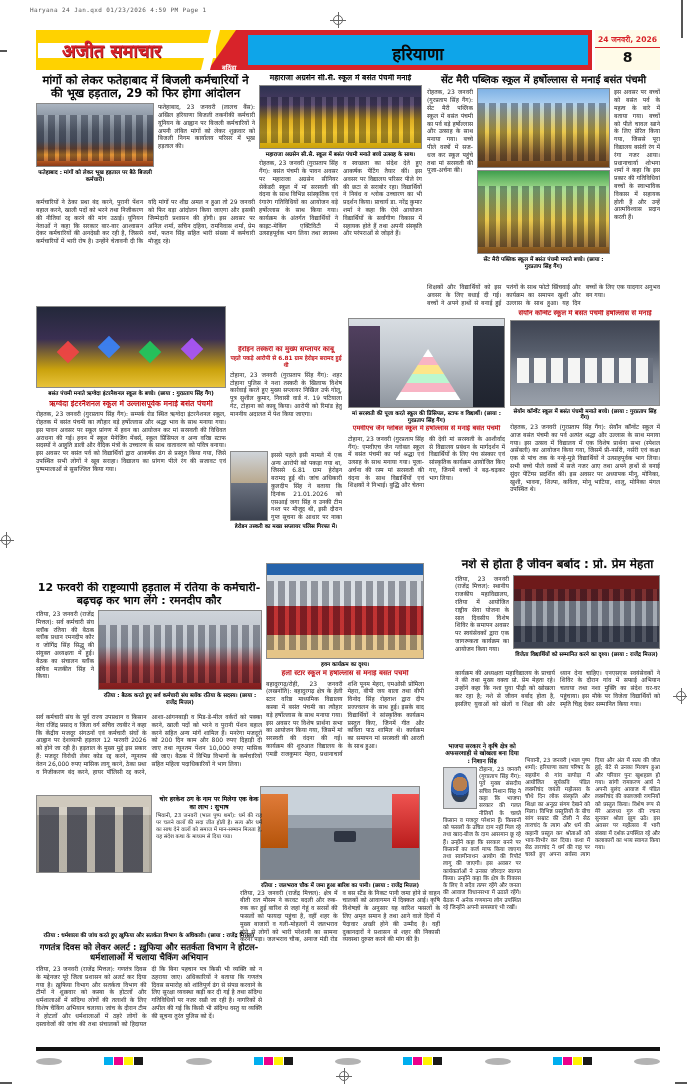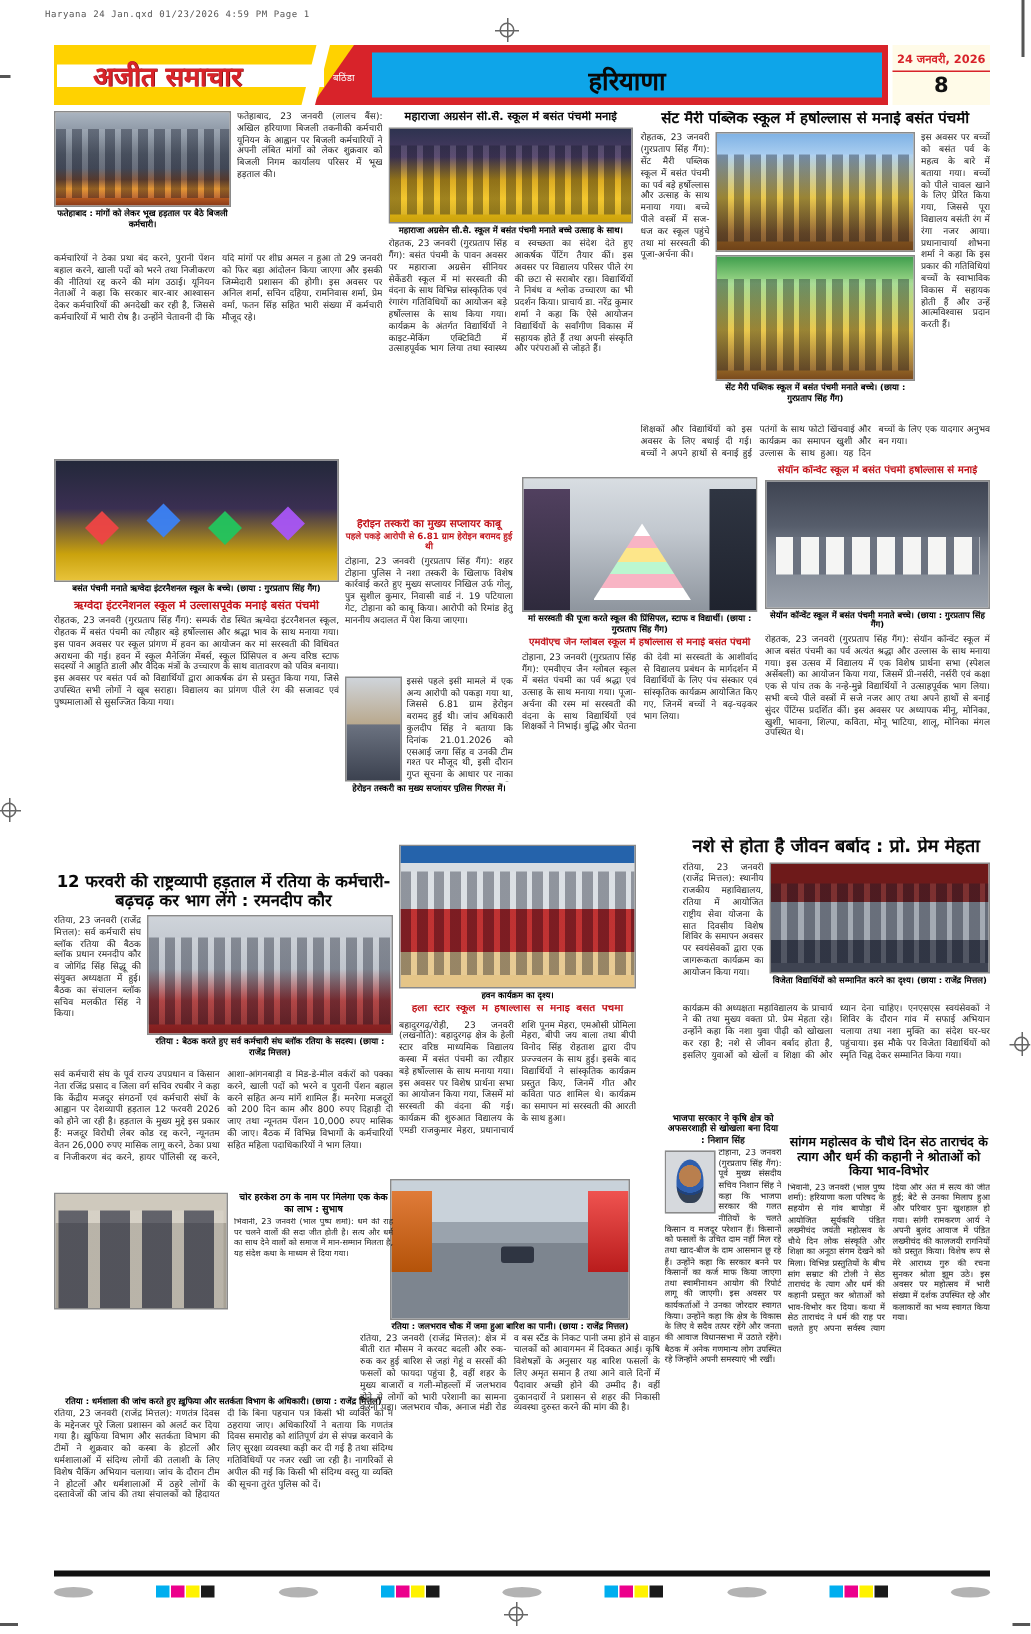--- a/index.html
+++ b/index.html
@@ -17,21 +17,21 @@
   .mark{position:absolute;background:#555;}
 
   
   .masthead{position:absolute;left:36px;top:30px;width:624px;height:40px;background:#d8232a;}
   .logo-block{position:absolute;left:0;top:0;width:200px;height:40px;background:#ffd200;
               clip-path:polygon(0 0,100% 0,86% 100%,0 100%);}
   .logo-stripe{position:absolute;left:2px;top:13px;width:178px;height:15px;background:#fff;}
   .paper-name{position:absolute;left:26px;top:8px;font-size:18px;font-weight:bold;color:#d8232a;
               text-shadow:.6px .6px 0 #7e1113;white-space:nowrap;}
   .slash{position:absolute;left:170px;top:0;width:9px;height:40px;background:#fff;transform:skewX(-14deg);}
-  .edition{position:absolute;left:186px;top:17px;font-size:6.5px;color:#fff;font-weight:normal;}
+  .edition{position:absolute;left:186px;top:33px;font-size:6.5px;color:#fff;font-weight:bold;}
   .section-panel{position:absolute;left:212px;right:72px;top:5px;bottom:5px;background:#0ea5e9;
                  display:flex;align-items:flex-end;justify-content:center;}
   .section-name{font-size:17px;font-weight:bold;color:#0a0a0a;}
   .date-box{position:absolute;right:0;top:0;width:68px;height:40px;background:#fffbe8;border-left:3px solid #fff;}
   .date-line{color:#d8232a;font-weight:bold;font-size:7.6px;text-align:center;padding:4px 0 3px;
              border-bottom:1.5px solid #d8232a;white-space:nowrap;}
   .page-num{font-size:14px;font-weight:bold;text-align:center;color:#111;padding-top:1px;}
 
   
   .art{position:absolute;overflow:hidden;}
@@ -126,21 +126,21 @@
   .a8{left:36px;top:582px;width:226px;height:212px;}
   .a8 .hl{font-size:11px;margin-bottom:3px;}
   .a8-flex{display:flex;gap:4px;}
   .a8 .leftcol{width:58px;flex:none;height:100px;}
   .a8 .fig{flex:1;}
   .a8 .ph{height:80px;}
   .a8 .rest{margin-top:3px;height:70px;}
 
   .a9{left:266px;top:563px;width:158px;height:222px;}
   .a9 .ph{height:96px;}
-  .a9 .hl{font-size:7px;white-space:nowrap;overflow:hidden;margin:2px 0;font-family:Liberation Mono, monospace;}
+  .a9 .hl{font-size:7px;white-space:nowrap;overflow:hidden;margin:2px 0;}
   .a9 .bd{height:98px;}
 
   .a10{left:455px;top:558px;width:205px;height:182px;}
   .a10 .hl{font-size:12px;white-space:nowrap;overflow:hidden;margin-bottom:3px;}
   .a10-flex{display:flex;gap:4px;}
   .a10 .leftcol{width:54px;flex:none;height:92px;}
   .a10 .fig{flex:1;}
   .a10 .ph{height:74px;}
   .a10 .rest{margin-top:2px;height:58px;}
 
@@ -205,20 +205,21 @@
     <div class="section-panel">
       <span class="section-name">हरियाणा</span>
     </div>
     <div class="date-box">
       <div class="date-line">24 जनवरी, 2026</div>
       <div class="page-num">8</div>
     </div>
   </header>
 
   <section class="art a1">
+    <h2 class="hl">मांगों को लेकर फतेहाबाद में बिजली कर्मचारियों ने की भूख हड़ताल, 29 को फिर होगा आंदोलन</h2>
     <div class="a1-flex">
       <figure class="fig">
         <div class="photo ph ph-crowd crowdy"></div>
         <figcaption class="cap">फतेहाबाद : मांगों को लेकर भूख हड़ताल पर बैठे बिजली कर्मचारी।</figcaption>
       </figure>
       <div class="body lead">फतेहाबाद, 23 जनवरी (लालच बैंस): अखिल हरियाणा बिजली तकनीकी कर्मचारी यूनियन के आह्वान पर बिजली कर्मचारियों ने अपनी लंबित मांगों को लेकर शुक्रवार को बिजली निगम कार्यालय परिसर में भूख हड़ताल की।</div>
     </div>
     <div class="body rest cols2">कर्मचारियों ने ठेका प्रथा बंद करने, पुरानी पेंशन बहाल करने, खाली पदों को भरने तथा निजीकरण की नीतियां रद्द करने की मांग उठाई। यूनियन नेताओं ने कहा कि सरकार बार-बार आश्वासन देकर कर्मचारियों की अनदेखी कर रही है, जिससे कर्मचारियों में भारी रोष है। उन्होंने चेतावनी दी कि यदि मांगों पर शीघ्र अमल न हुआ तो 29 जनवरी को फिर बड़ा आंदोलन किया जाएगा और इसकी जिम्मेदारी प्रशासन की होगी। इस अवसर पर अनिल शर्मा, सचिन दहिया, रामनिवास शर्मा, प्रेम वर्मा, फतन सिंह सहित भारी संख्या में कर्मचारी मौजूद रहे।</div>
   </section>
 
@@ -329,35 +330,35 @@
       <span class="phw">
           <span class="photo ph-turban" style="display:block;">
             <span class="head"></span>
           </span>
         </span>
       <span>टोहाना, 23 जनवरी (गुरप्रताप सिंह गैंग): पूर्व मुख्य संसदीय सचिव निशान सिंह ने कहा कि भाजपा सरकार की गलत नीतियों के चलते किसान व मजदूर परेशान हैं। किसानों को फसलों के उचित दाम नहीं मिल रहे तथा खाद-बीज के दाम आसमान छू रहे हैं। उन्होंने कहा कि सरकार बनने पर किसानों का कर्ज माफ किया जाएगा तथा स्वामीनाथन आयोग की रिपोर्ट लागू की जाएगी। इस अवसर पर कार्यकर्ताओं ने उनका जोरदार स्वागत किया। उन्होंने कहा कि क्षेत्र के विकास के लिए वे सदैव तत्पर रहेंगे और जनता की आवाज विधानसभा में उठाते रहेंगे। बैठक में अनेक गणमान्य लोग उपस्थित रहे जिन्होंने अपनी समस्याएं भी रखीं।</span>
     </div>
   </section>
 
   <section class="art a13">
-    <h2 class="hl">सांगम महोत्सव के चौथे दिन सेठ ताराचंद के त्याग और धर्म की कहानी ने श्रोताओं को किया भाव-विभोर</h2>
     <div class="body bd cols2">भिवानी, 23 जनवरी (भाल पुष्प शर्मा): हरियाणा कला परिषद के सहयोग से गांव बापोड़ा में आयोजित सूर्यकवि पंडित लख्मीचंद जयंती महोत्सव के चौथे दिन लोक संस्कृति और शिक्षा का अनूठा संगम देखने को मिला। विभिन्न प्रस्तुतियों के बीच सांग सम्राट की टोली ने सेठ ताराचंद के त्याग और धर्म की कहानी प्रस्तुत कर श्रोताओं को भाव-विभोर कर दिया। कथा में सेठ ताराचंद ने धर्म की राह पर चलते हुए अपना सर्वस्व त्याग दिया और अंत में सत्य की जीत हुई; बेटे से उनका मिलाप हुआ और परिवार पुनः खुशहाल हो गया। सांगी रामकरण आर्य ने अपनी बुलंद आवाज में पंडित लख्मीचंद की कालजयी रागनियों को प्रस्तुत किया। विशेष रूप से मेरे आराध्य गुरु की रचना सुनकर श्रोता झूम उठे। इस अवसर पर महोत्सव में भारी संख्या में दर्शक उपस्थित रहे और कलाकारों का भव्य स्वागत किया गया।</div>
   </section>
 
   <section class="art a14">
     <div class="a14-top">
       <figure class="fig">
         <div class="photo ph ph-4men"></div>
       </figure>
       <div class="a15">
         <h3 class="hl">चोर हरकेश ठग के नाम पर मिलेगा एक केक का लाभ : सुभाष</h3>
         <div class="body bd">भिवानी, 23 जनवरी (भाल पुष्प शर्मा): धर्म की राह पर चलने वालों की सदा जीत होती है। सत्य और धर्म का साथ देने वालों को समाज में मान-सम्मान मिलता है, यह संदेश कथा के माध्यम से दिया गया।</div>
       </div>
     </div>
     <div class="cap">रतिया : धर्मशाला की जांच करते हुए ख़ुफिया और सतर्कता विभाग के अधिकारी। (छाया : राजेंद्र मित्तल)</div>
+    <h2 class="hl2">गणतंत्र दिवस को लेकर अलर्ट : ख़ुफिया और सतर्कता विभाग ने होटल-धर्मशालाओं में चलाया चैकिंग अभियान</h2>
     <div class="body bd cols2">रतिया, 23 जनवरी (राजेंद्र मित्तल): गणतंत्र दिवस के मद्देनजर पूरे जिला प्रशासन को अलर्ट कर दिया गया है। ख़ुफिया विभाग और सतर्कता विभाग की टीमों ने शुक्रवार को कस्बा के होटलों और धर्मशालाओं में संदिग्ध लोगों की तलाशी के लिए विशेष चैकिंग अभियान चलाया। जांच के दौरान टीम ने होटलों और धर्मशालाओं में ठहरे लोगों के दस्तावेजों की जांच की तथा संचालकों को हिदायत दी कि बिना पहचान पत्र किसी भी व्यक्ति को न ठहराया जाए। अधिकारियों ने बताया कि गणतंत्र दिवस समारोह को शांतिपूर्ण ढंग से संपन्न करवाने के लिए सुरक्षा व्यवस्था कड़ी कर दी गई है तथा संदिग्ध गतिविधियों पर नजर रखी जा रही है। नागरिकों से अपील की गई कि किसी भी संदिग्ध वस्तु या व्यक्ति की सूचना तुरंत पुलिस को दें।</div>
   </section>
 
   <div class="bottom-rule"></div>
   <div class="colorbar">
     <span class="oval"></span>
     <span class="cmyk">
         <span class="sw" style="background: rgb(0, 174, 239);"></span>
         <span class="sw" style="background: rgb(236, 0, 140);"></span>
         <span class="sw" style="background: rgb(255, 242, 0);"></span>

